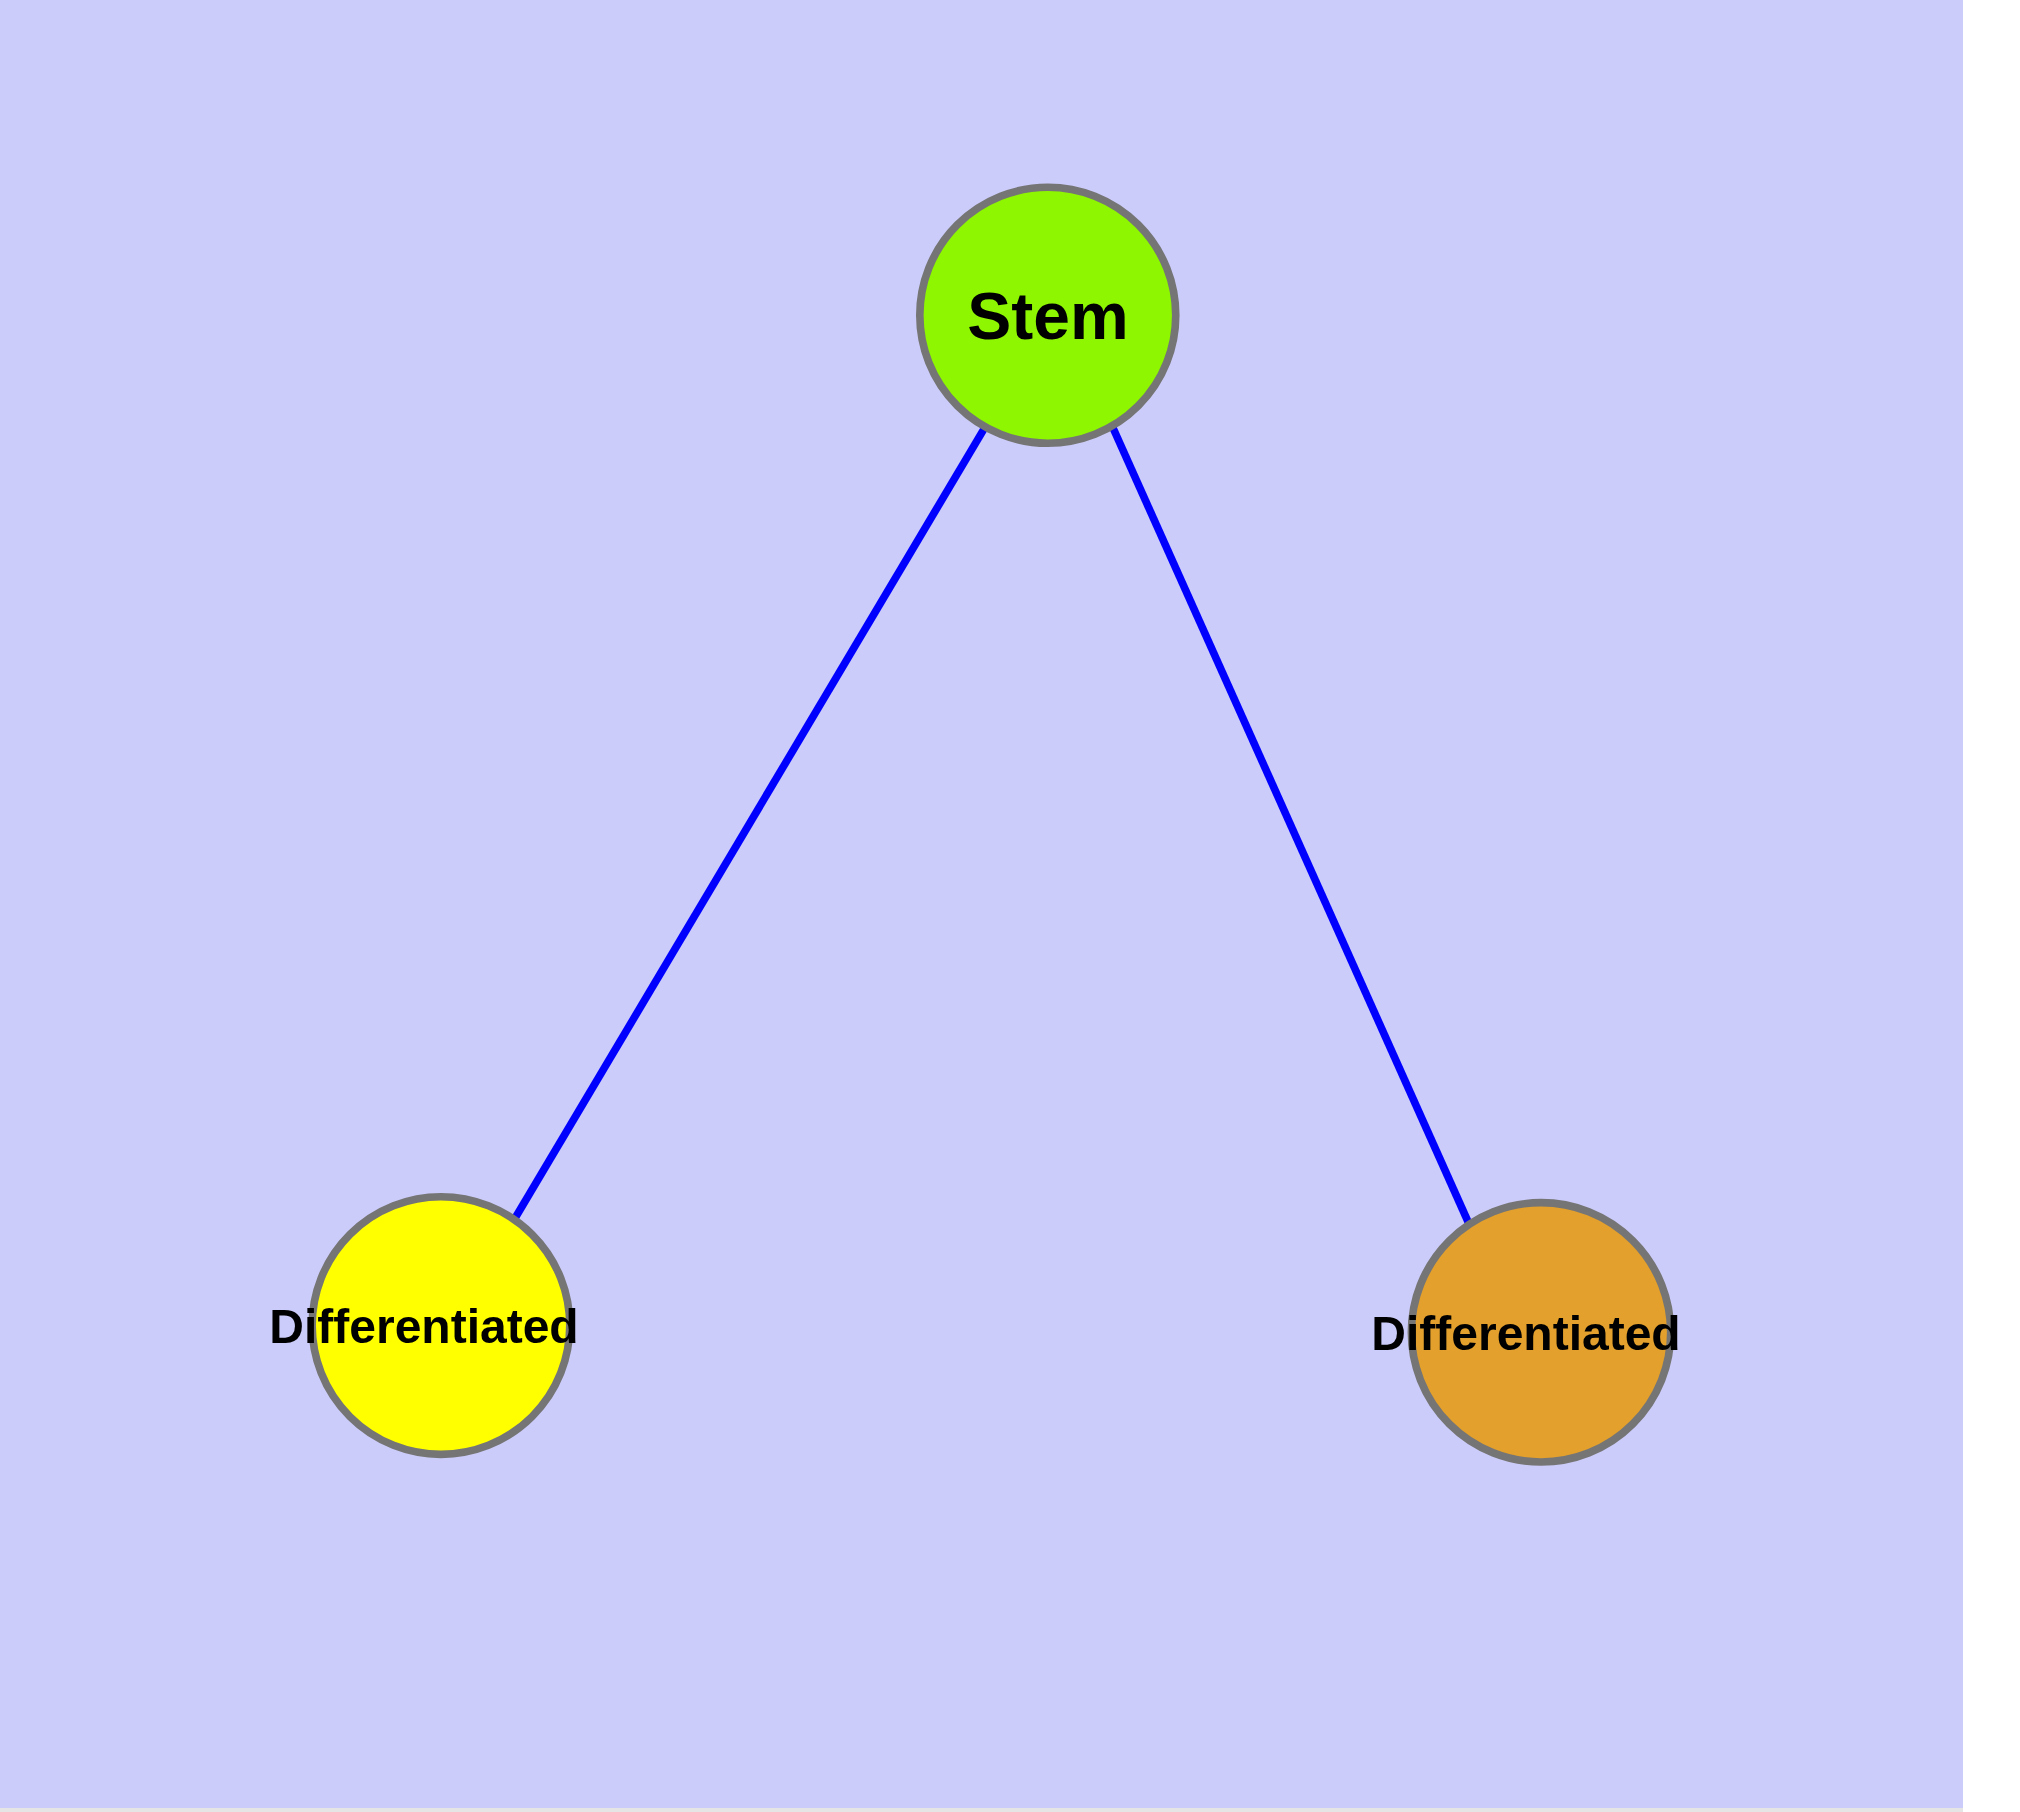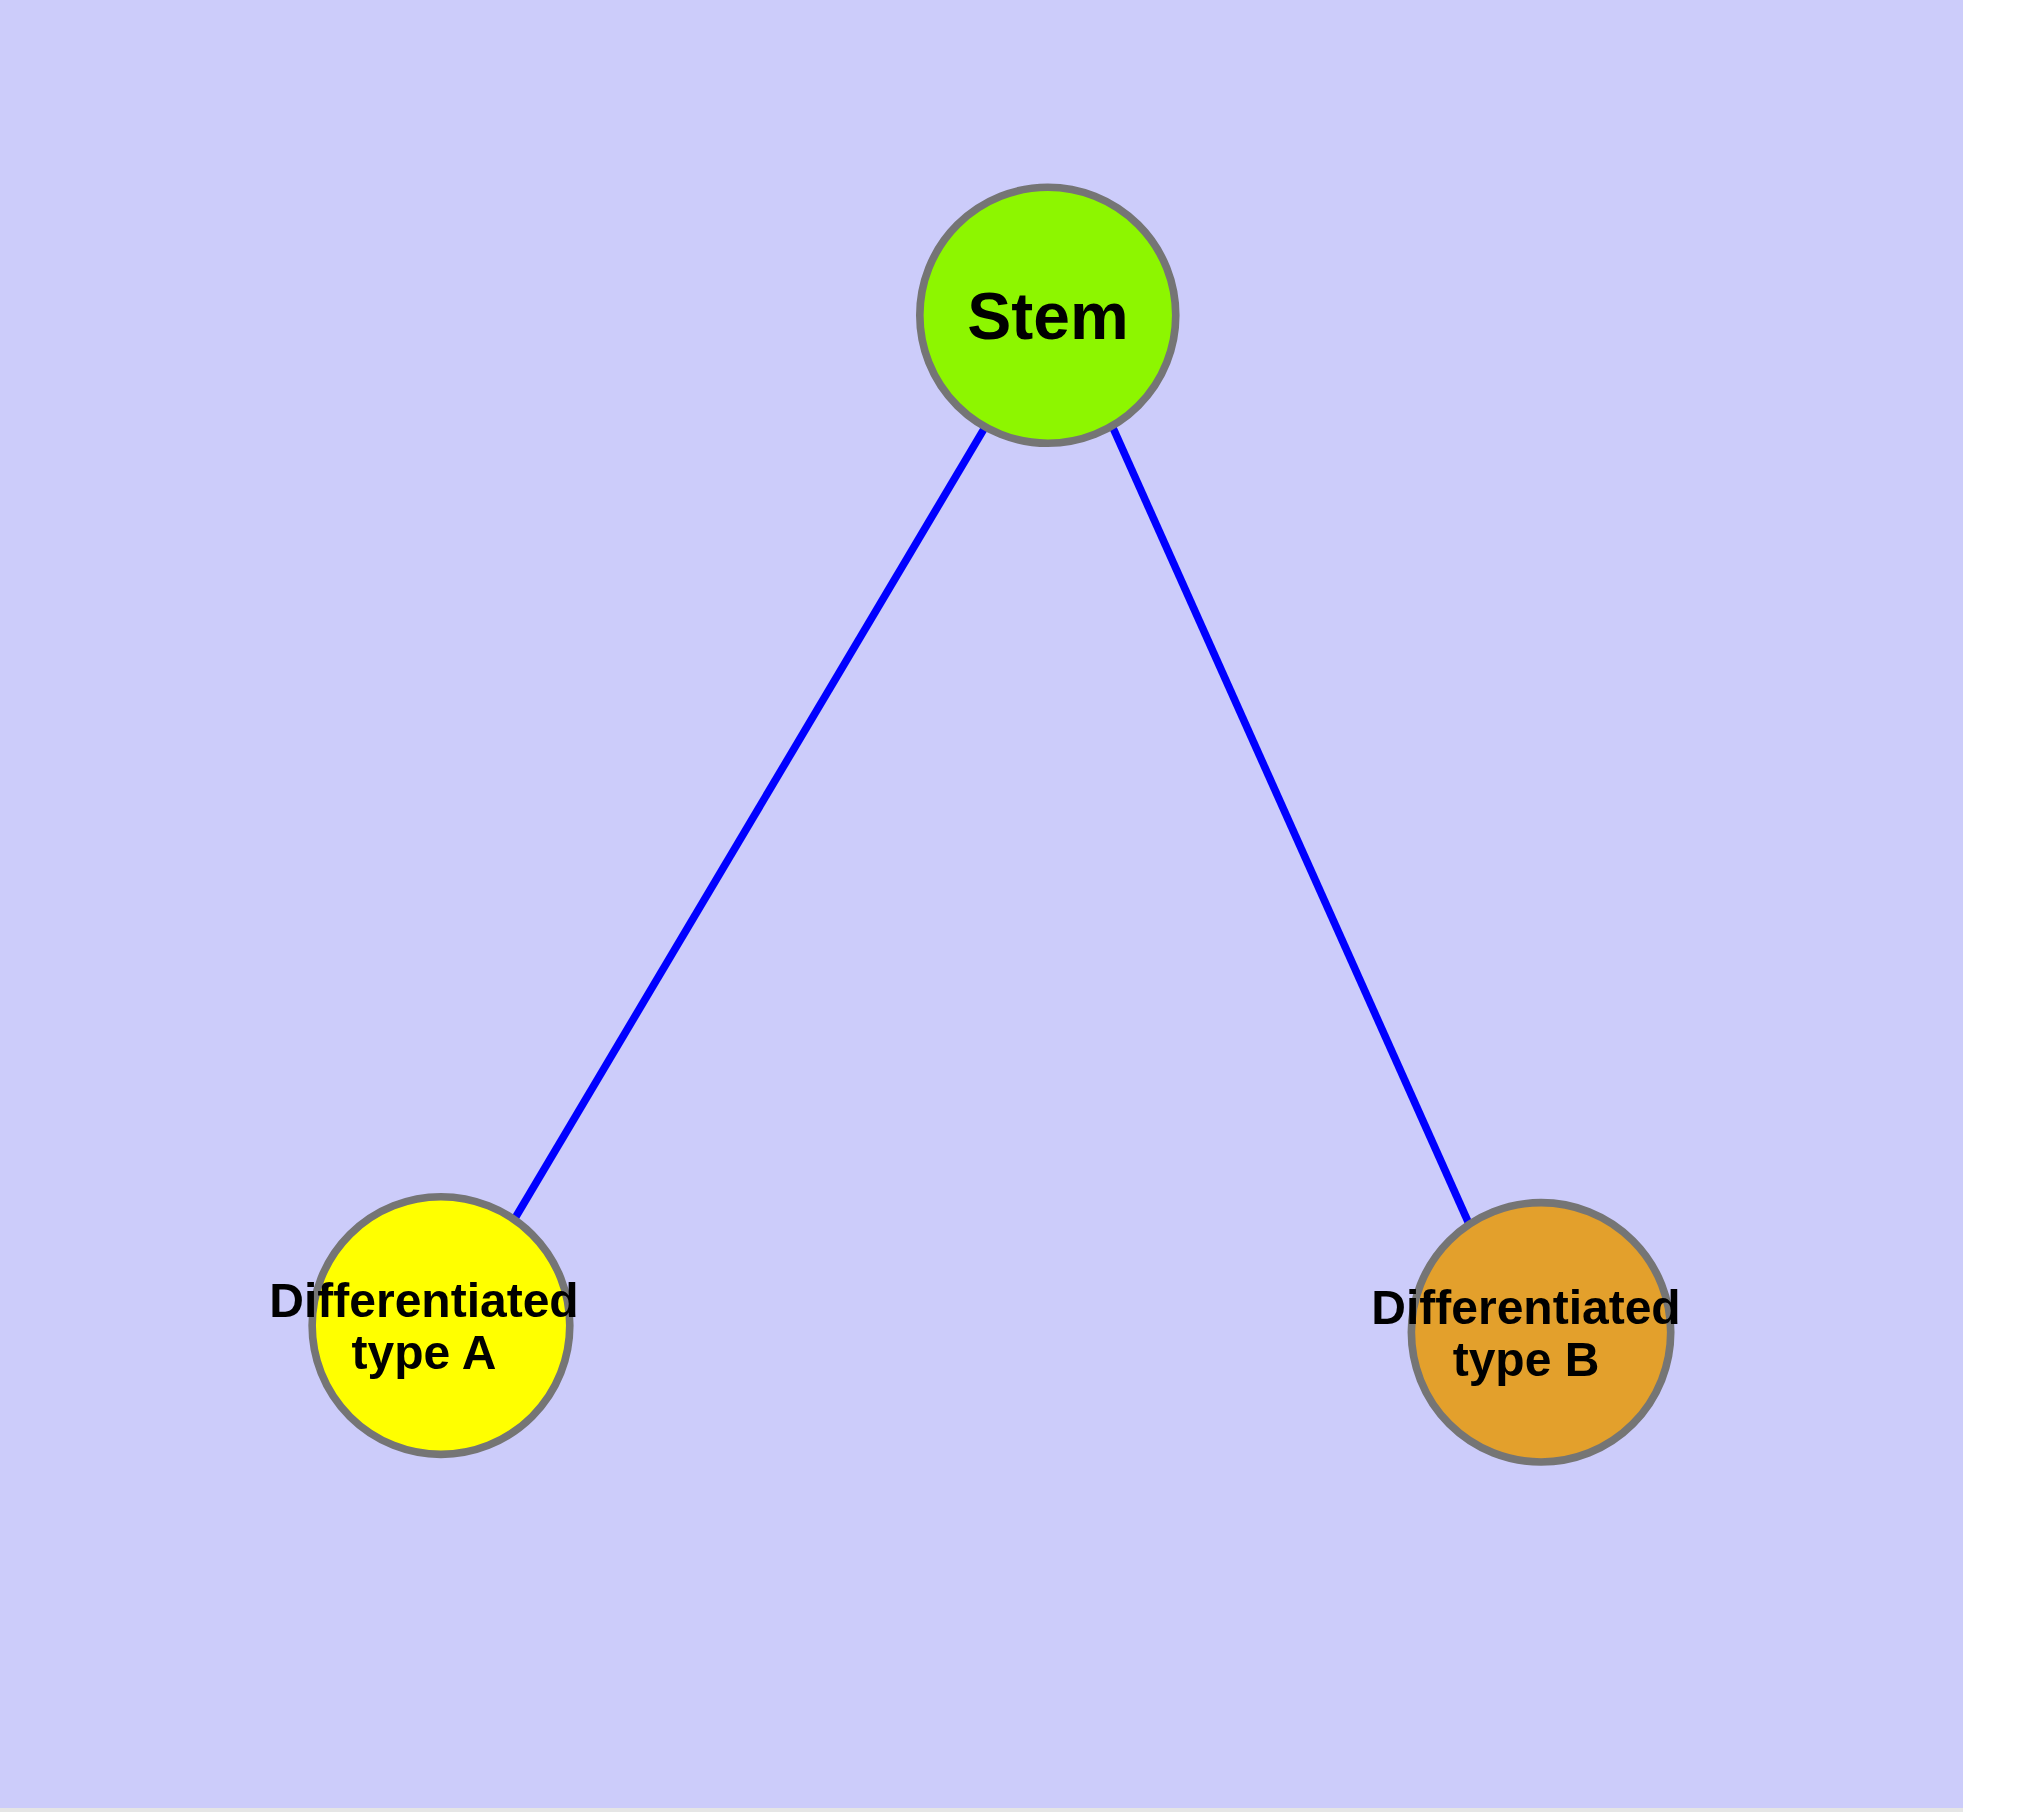--- a/index.html
+++ b/index.html
@@ -66,22 +66,20 @@
       <circle cx="1818" cy="1572" r="153" fill="#e3a02c" stroke="#757575" stroke-width="9"></circle>
     </g>
   </svg>
 
   <div class="node-label stem" style="left:1048px; top:317px;">
     <div>Stem</div>
   </div>
 
   <div class="node-label" style="left:424px; top:1327px;">
     <div>Differentiated</div>
-    <div>type A</div>
   </div>
 
   <div class="node-label" style="left:1526px; top:1334px;">
     <div>Differentiated</div>
-    <div>type B</div>
   </div>
 
 </div>
 
 
 </body></html>

